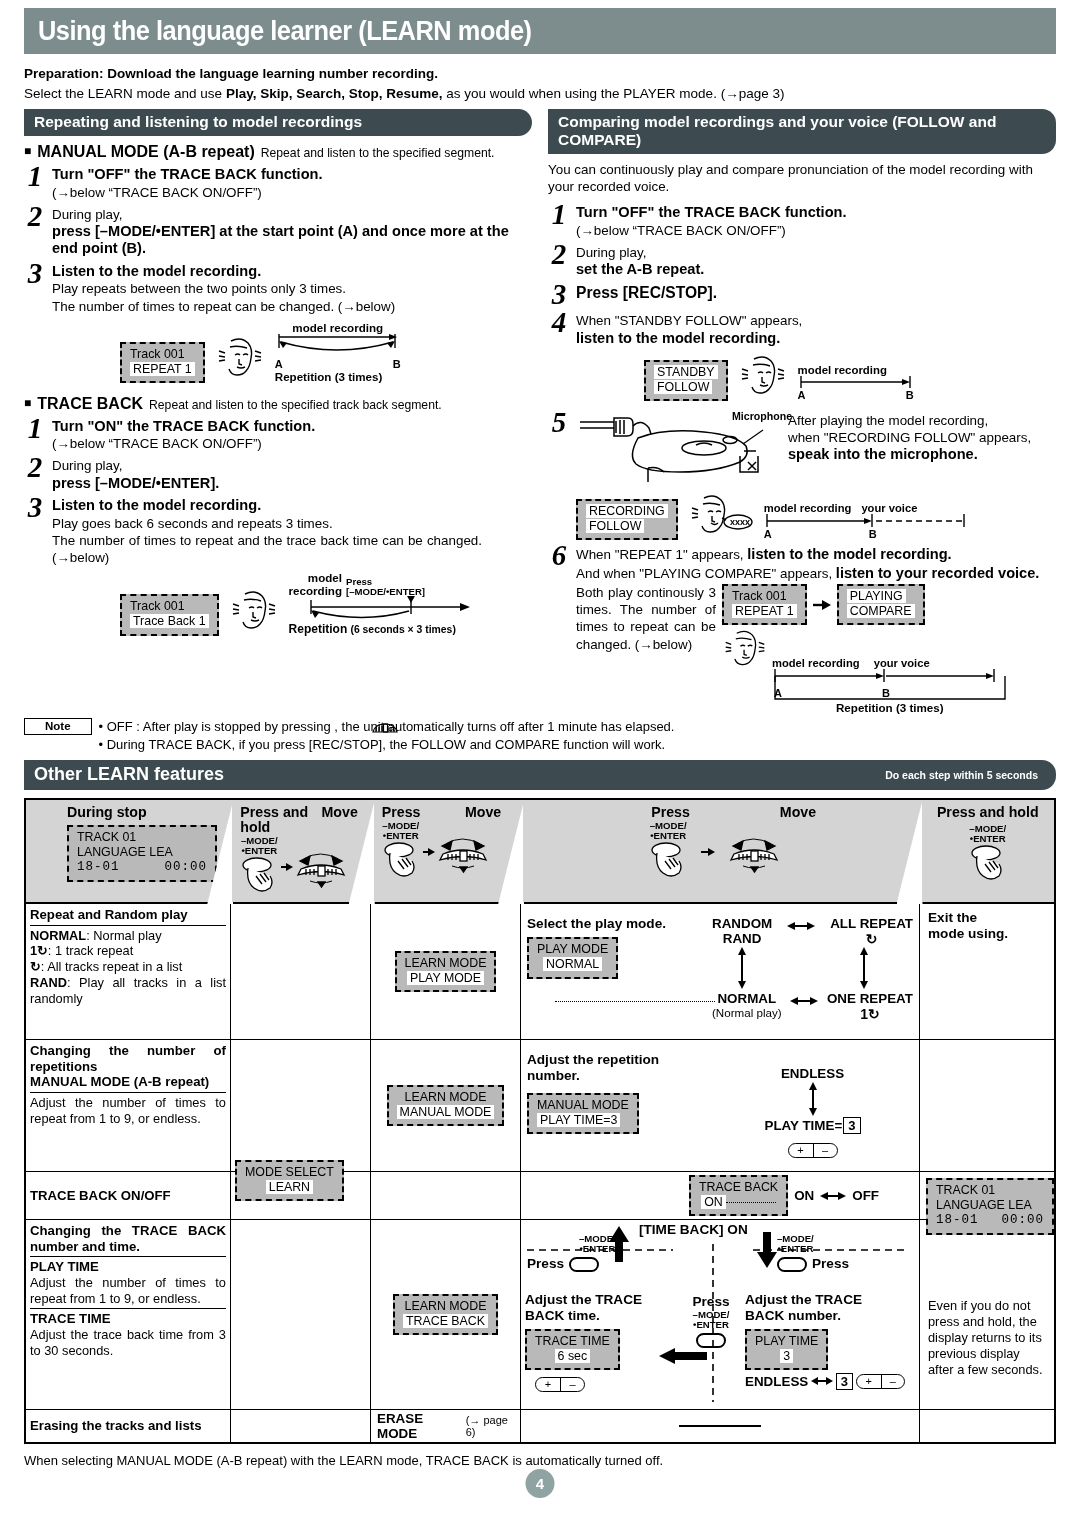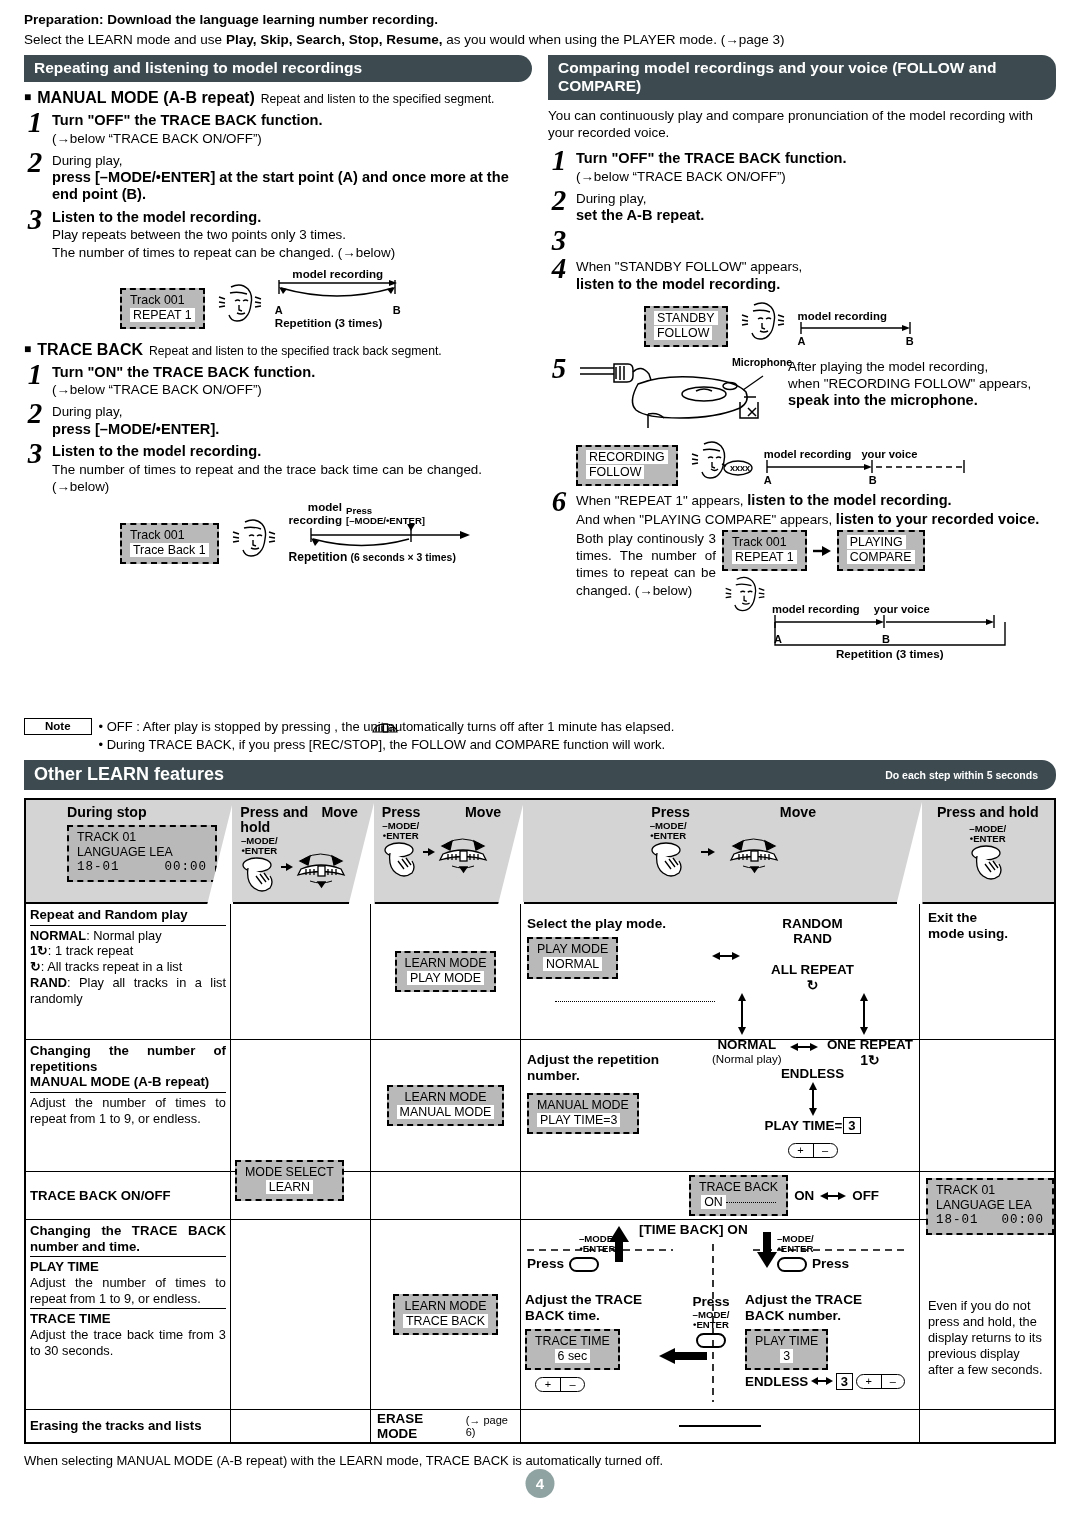--- a/index.html
+++ b/index.html
@@ -118,20 +118,23 @@
     width:29px; height:29px; border-radius:50%; background:#8fa3a3; color:#fff;
     font-size:15px; font-weight:bold; display:flex; align-items:center; justify-content:center;
   }
   .btn-oval{ display:inline-block; width:30px;height:15px;border:2px solid #000;border-radius:9px;}
 </style>
 </head>
 <body>
 
 <div class="page">
 
+  <div class="title-bar">
+    <div class="t">Using the language learner (LEARN mode)</div>
+  </div>
 
   <div class="prep">
     <div class="b">Preparation: Download the language learning number recording.</div>
     <div><span>Select the LEARN mode and use </span><b>Play, Skip, Search, Stop, Resume,</b><span> as you would when using the PLAYER mode. (→page 3)</span></div>
   </div>
 
   <div class="cols">
 
     <div class="col">
       <div class="sec-head">
@@ -225,20 +228,21 @@
           <div class="num">2</div>
           <div class="body">
             <div class="l-n">During play,</div>
             <div class="l-b">press [–MODE/•ENTER].</div>
           </div>
         </div>
         <div class="step">
           <div class="num">3</div>
           <div class="body">
             <div class="l-b">Listen to the model recording.</div>
+            <div class="l-n">Play goes back 6 seconds and repeats 3 times.</div>
             <div class="l-n just" style="width:430px;">The number of times to repeat and the trace back time can be changed. (→below)</div>
           </div>
         </div>
       </div>
 
       <div class="figrow" style="padding-left:96px;">
         <div class="lcd">
           <div class="ln">Track 001</div>
           <div class="ln"><span class="hi">Trace Back 1</span></div>
         </div>
@@ -301,20 +305,23 @@
         </div>
         <div class="step">
           <div class="num">2</div>
           <div class="body">
             <div class="l-n">During play,</div>
             <div class="l-b">set the A-B repeat.</div>
           </div>
         </div>
         <div class="step">
           <div class="num">3</div>
+          <div class="body">
+            <div class="l-b" style="font-size:15.6px;">Press [REC/STOP].</div>
+          </div>
         </div>
         <div class="step">
           <div class="num">4</div>
           <div class="body">
             <div class="l-n">When "STANDBY FOLLOW" appears,</div>
             <div class="l-b">listen to the model recording.</div>
           </div>
         </div>
       </div>
 
@@ -685,21 +692,21 @@
           <div style="display:flex;">
             <div style="width:185px;">
               <div class="t-bold">Select the play mode.</div>
               <div class="lcd" style="margin-top:5px;">
                 <div class="ln" style="text-align:center;">PLAY  MODE</div>
                 <div class="ln" style="text-align:center;"><span class="hi">NORMAL</span></div>
               </div>
               <div style="border-bottom:1.6px dotted #000;width:160px;margin-left:28px;margin-top:22px;"></div>
             </div>
             <div style="flex:1;position:relative;">
-              <div style="display:flex;justify-content:space-between;flex-direction:column;">
+              <div style="display:flex;justify-content:space-between;">
                 <div style="text-align:center;">
                   <div class="flowtxt">RANDOM</div>
                   <div class="flowtxt">RAND</div>
                 </div>
                 <svg width="28" height="12" style="margin-top:4px;">
                     <line x1="4" y1="6" x2="24" y2="6" stroke="#000" stroke-width="2"></line>
                     <polygon points="0,6 8,2 8,10" fill="#000"></polygon>
                     <polygon points="28,6 20,2 20,10" fill="#000"></polygon>
                   </svg>
                 <div style="text-align:center;">

